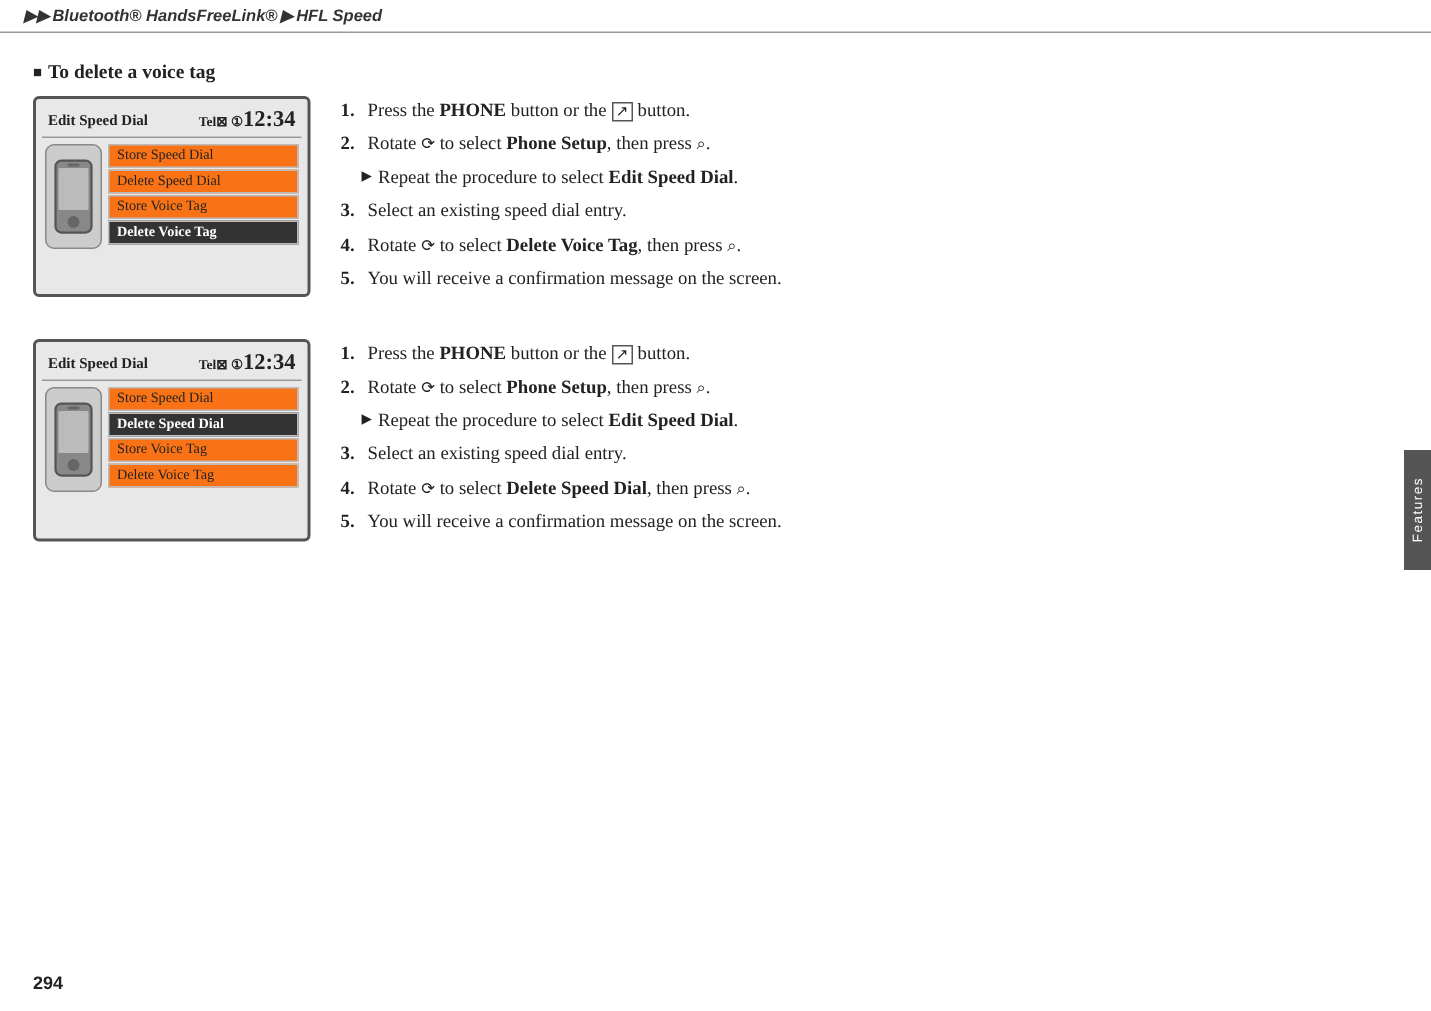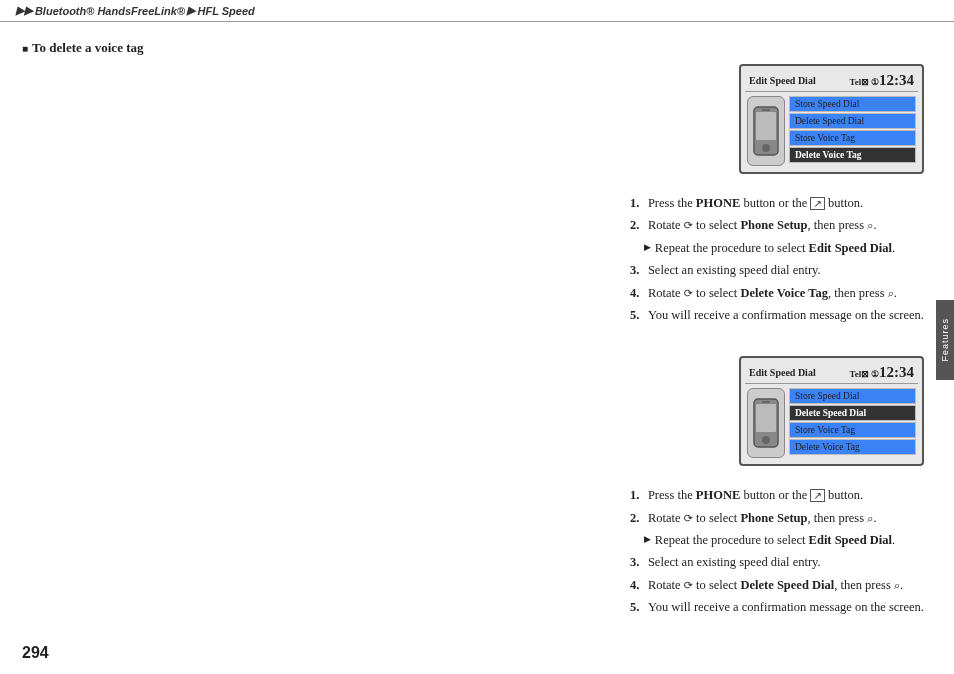--- a/index.html
+++ b/index.html
@@ -31,24 +31,23 @@
       padding: 18px 30px 18px 22px;
       display: flex;
       flex-direction: column;
       gap: 0px;
       font-family: Liberation Serif, serif;
     }
 
     
     .section {
       display: flex;
-      flex-direction: column;
+      flex-direction: row;
       gap: 20px;
       margin-bottom: 18px;
-      align-items: flex-end;
     }
 
     .section-header {
       font-size: 13px;
       font-weight: bold;
       margin-bottom: 8px;
       display: flex;
       align-items: center;
       gap: 4px;
     }
@@ -97,21 +96,21 @@
     }
     .screen-menu {
       flex: 1;
       display: flex;
       flex-direction: column;
       gap: 1px;
     }
     .menu-item {
       padding: 2px 5px;
       font-size: 9.5px;
-      background: #3b82f6;
+      background: #f97316;
       border: 1px solid #bbb;
       color: #222;
       white-space: nowrap;
     }
     .menu-item.selected {
       background: #333;
       color: #fff;
       font-weight: bold;
     }
 
@@ -134,21 +133,21 @@
       min-width: 14px;
       font-weight: bold;
     }
     .instructions ol li .text { flex: 1; }
 
     
     .page-number {
       position: absolute;
       bottom: 12px;
       left: 22px;
-      font-size: 16px;
+      font-size: 12px;
       font-weight: bold;
     }
 
     
     .section-wrapper {
       margin-bottom: 10px;
     }
   </style>
 </head>
 <body>

